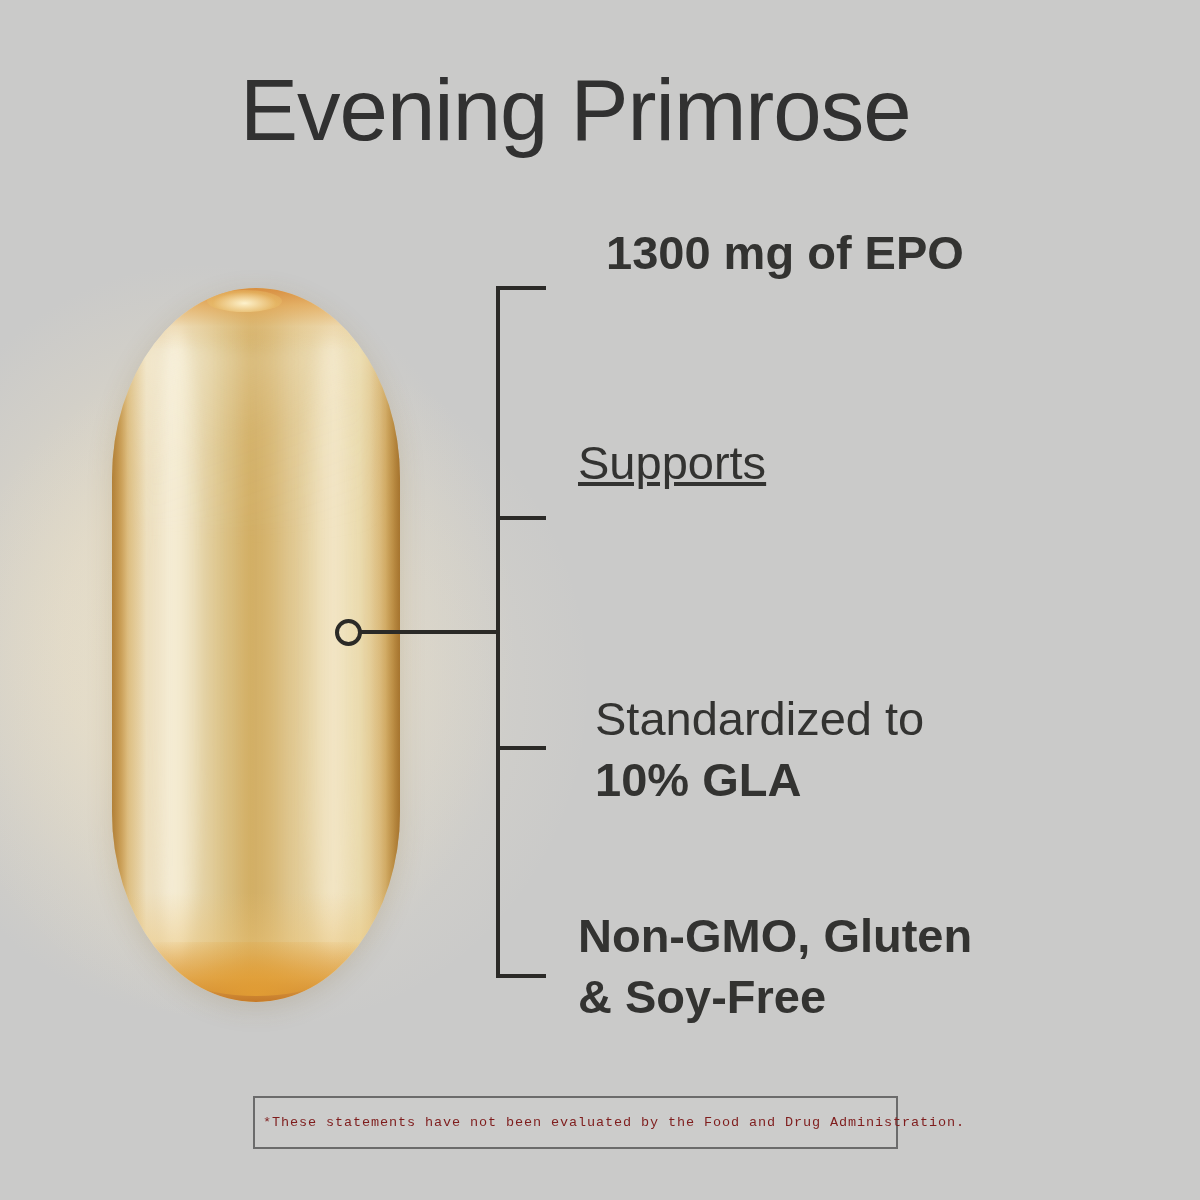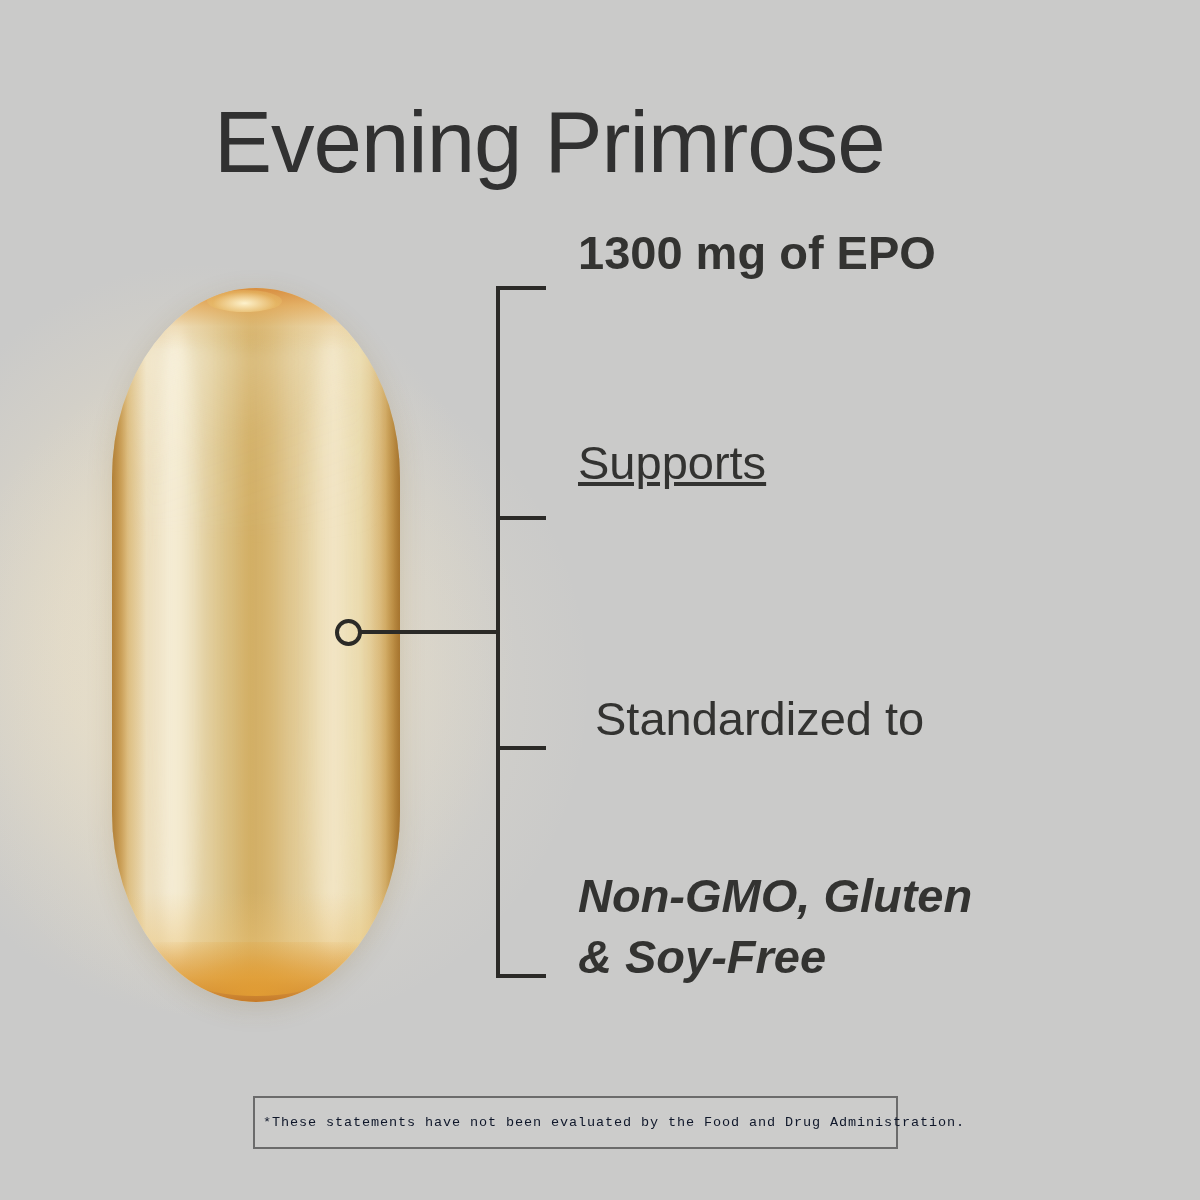--- a/index.html
+++ b/index.html
@@ -43,29 +43,28 @@
     height: 1140px;
     background: radial-gradient(ellipse 38% 42% at 22% 55%,
                 rgba(236,228,208,0.55) 0%,
                 rgba(236,228,208,0.0) 72%);
     pointer-events: none;
   }
 
   
   .title {
     position: absolute;
-    left: 214px;
+    left: 240px;
     top: 66px;
     font-size: 87px;
     font-weight: 500;
     letter-spacing: -1px;
     color: #313131;
     line-height: 1;
     white-space: nowrap;
-    margin-top: 32px;
   }
 
   
   .capsule-wrap {
     position: absolute;
     left: 112px;
     top: 288px;
     width: 288px;
     height: 714px;
   }
@@ -268,24 +267,24 @@
     left: 578px;
     width: 560px;
     color: #333331;
   }
   .c-line {
     font-size: 47px;
     line-height: 61px;
     white-space: nowrap;
   }
   .c-line.bold { font-weight: bold; }
-  .callout-1 { top: 222px; }
+  .callout-1 { top: 222px; margin-left: 28px; }
   .callout-2 { top: 432px; text-decoration: underline; }
   .callout-3 { top: 688px; margin-left: 17px; }
-  .callout-4 { top: 865px; font-style: italic; }
+  .callout-4 { top: 905px; }
 
   
   .disclaimer-box {
     position: absolute;
     left: 253px;
     top: 1096px;
     width: 645px;
     height: 53px;
     border: 2px solid #6b6b6b;
     background: rgba(255,255,255,0.04);
@@ -293,21 +292,21 @@
     flex-direction: column;
     justify-content: center;
     padding: 0 8px;
     box-sizing: border-box;
   }
   .disclaimer-line {
     font-family: "Liberation Mono", "DejaVu Sans Mono", monospace;
     font-size: 13.5px;
     line-height: 21px;
     letter-spacing: 0.9px;
-    color: #0f172a;
+    color: #7f1d1d;
     white-space: nowrap;
     text-align: center;
   }
 </style>
 </head>
 <body>
 
 <div id="canvas">
 
   <div class="glow"></div>
@@ -342,20 +341,21 @@
   <div class="callout callout-1">
     <div class="c-line bold">1300 mg of EPO</div>
   </div>
 
   <div class="callout callout-2">
     <div class="c-line">Supports</div>
   </div>
 
   <div class="callout callout-3">
     <div class="c-line">Standardized to</div>
+    <div class="c-line bold">10% GLA</div>
   </div>
 
   <div class="callout callout-4">
     <div class="c-line bold">Non-GMO, Gluten</div>
     <div class="c-line bold">&amp; Soy-Free</div>
   </div>
 
   <div class="disclaimer-box">
     <div class="disclaimer-line">*These statements have not been evaluated by the Food and Drug Administration.</div>
   </div>

